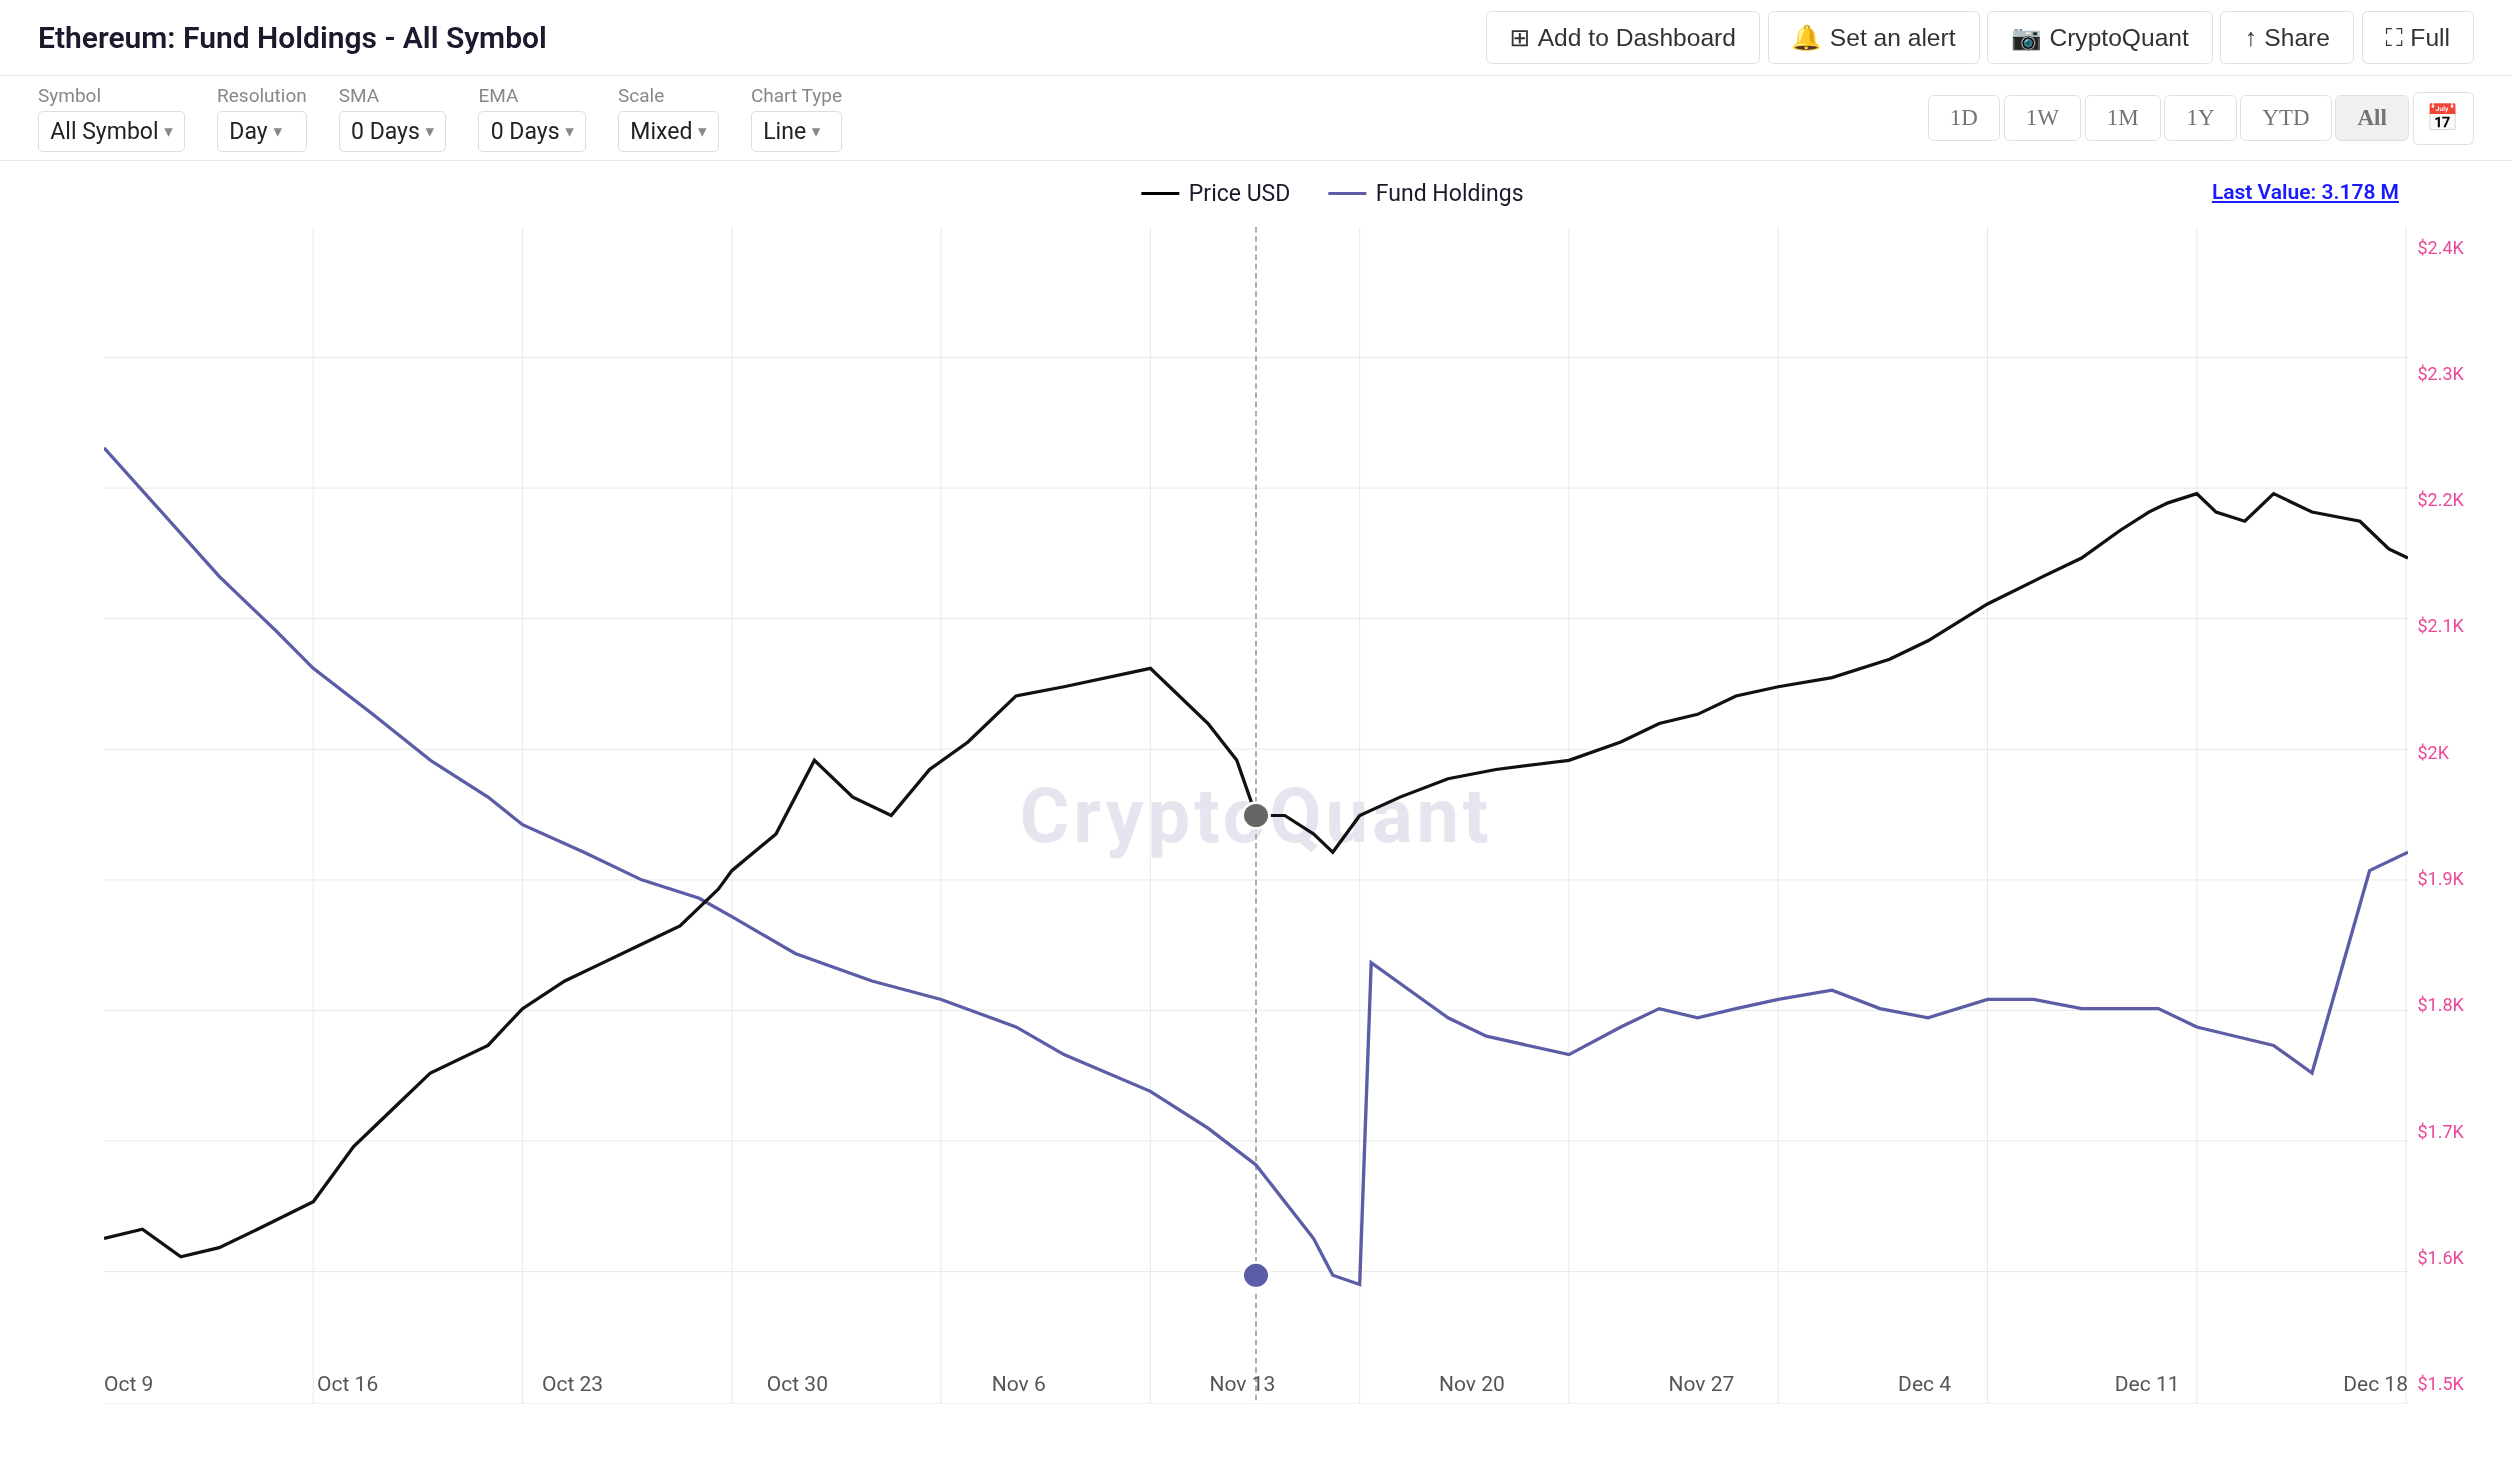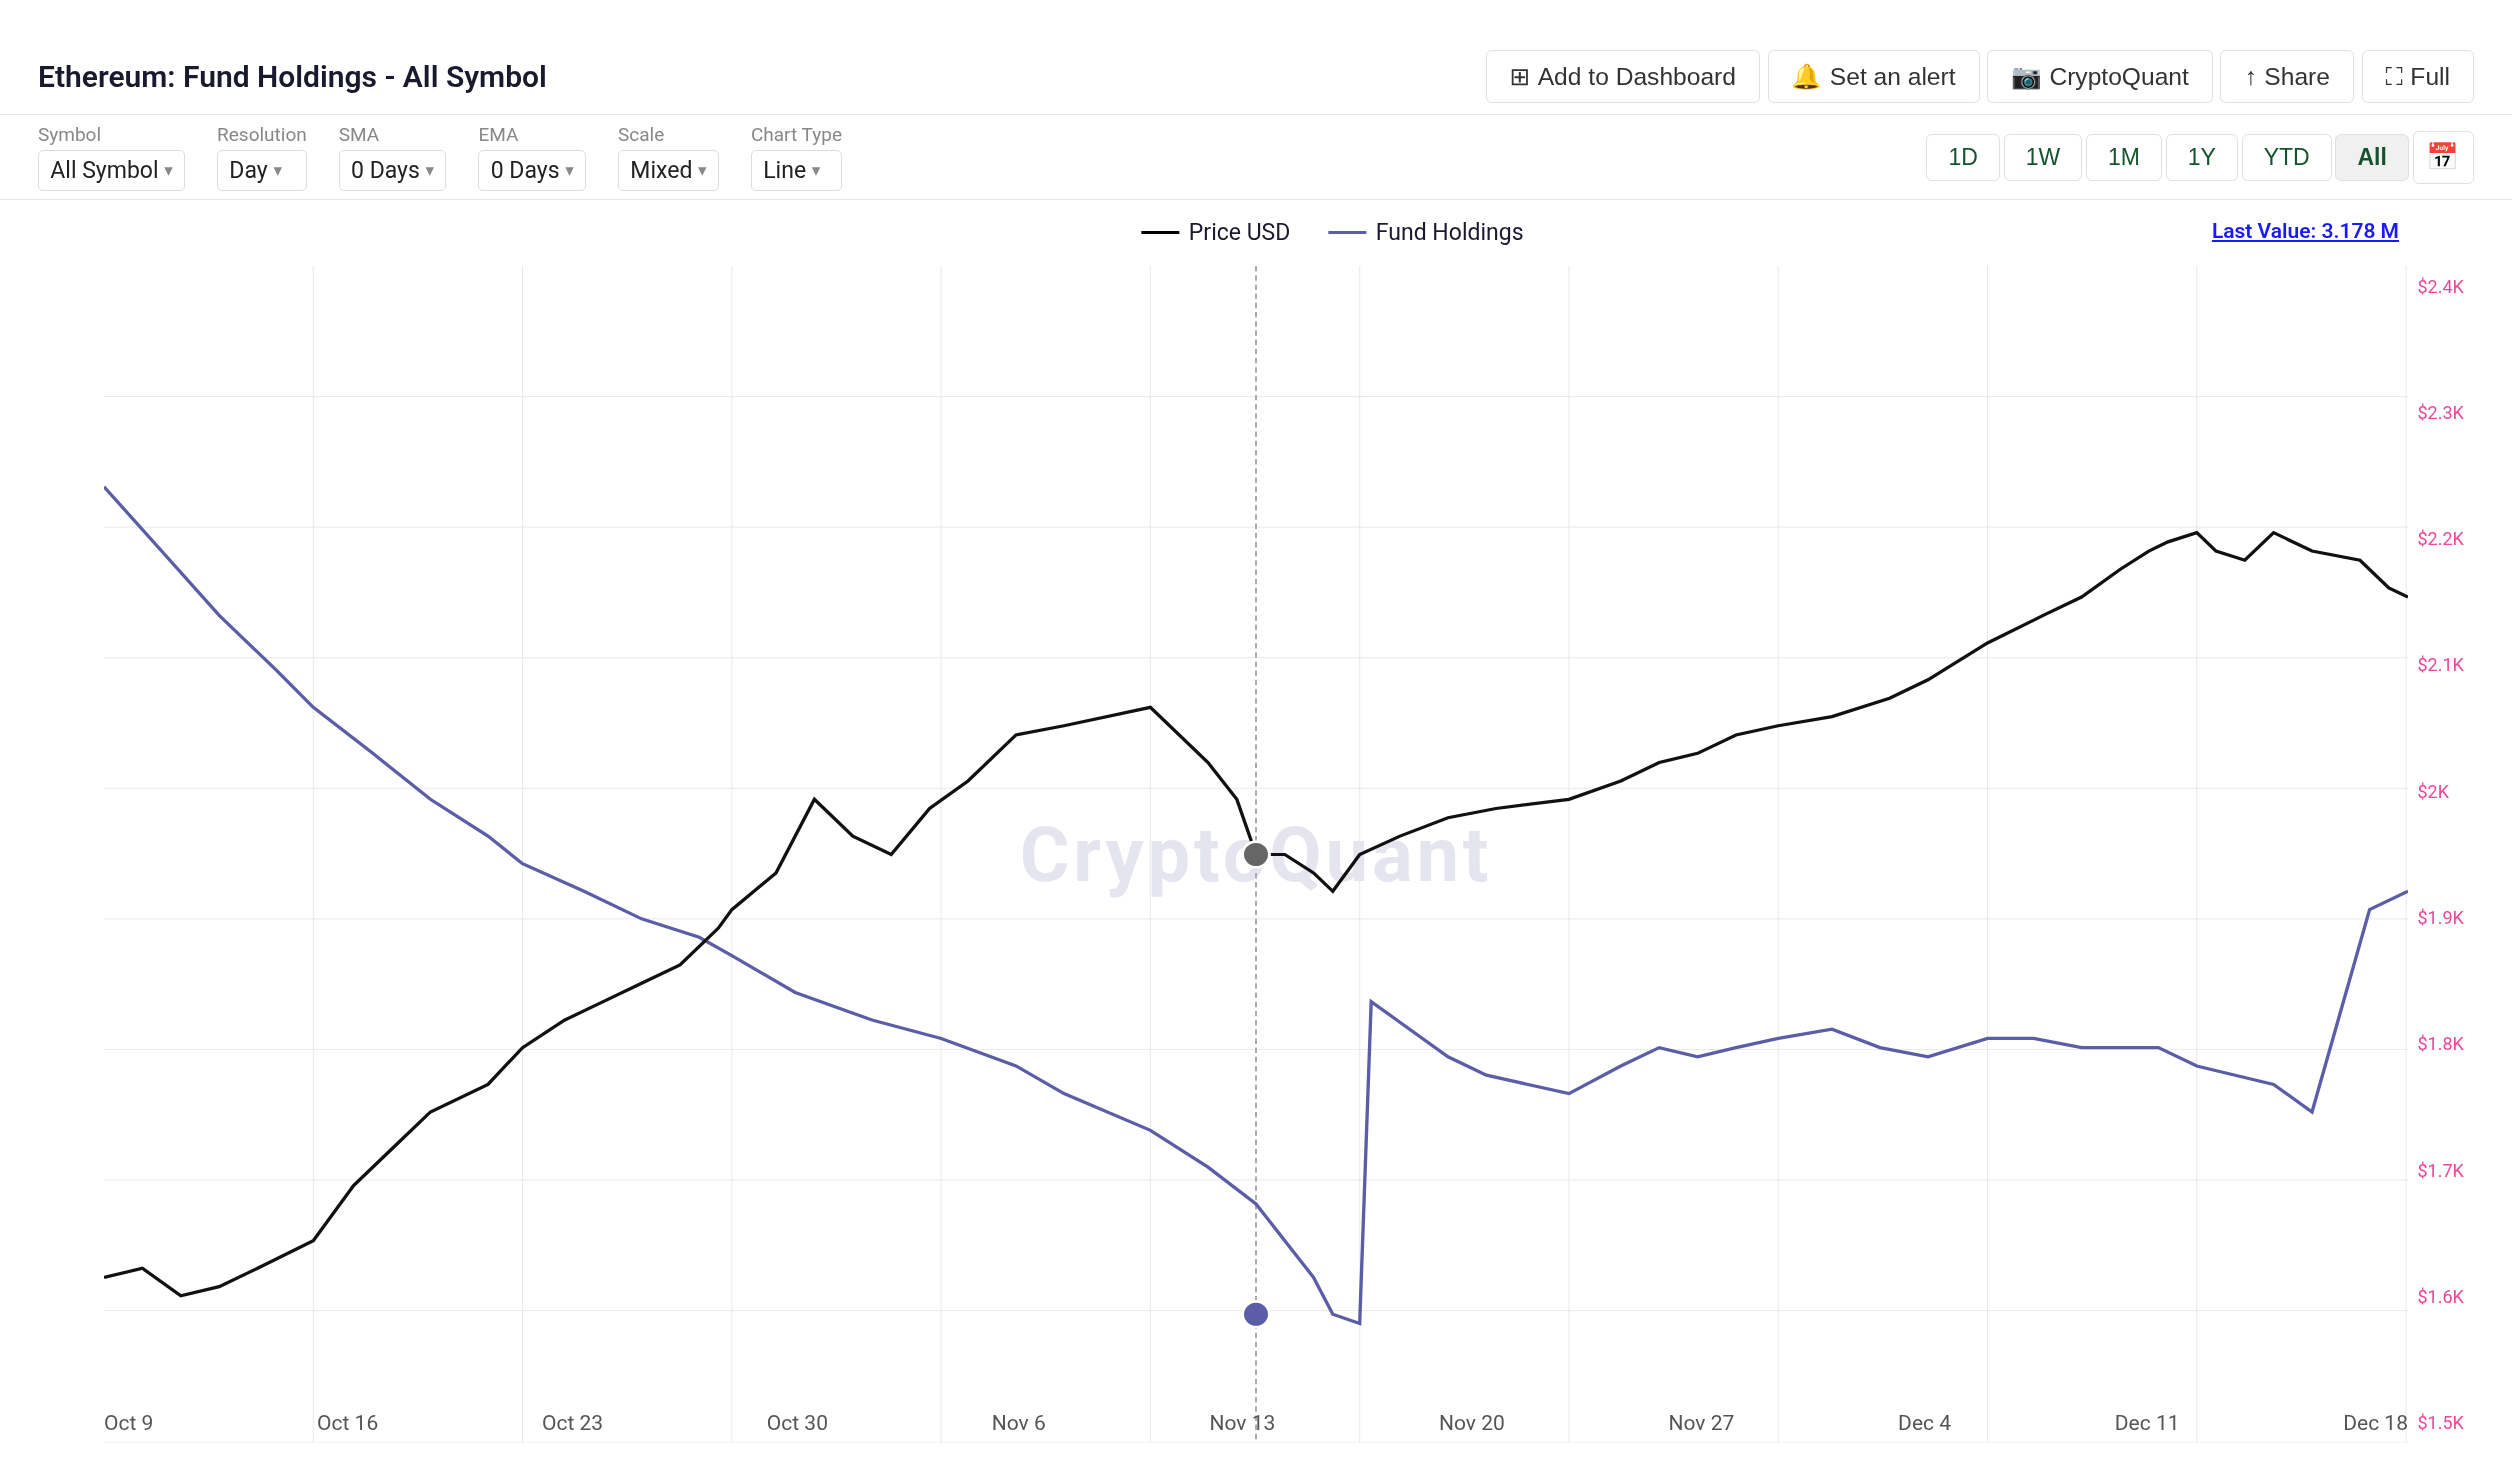--- a/index.html
+++ b/index.html
@@ -12,21 +12,20 @@
       overflow: hidden;
     }
 
     .header {
       display: flex;
       align-items: center;
       justify-content: space-between;
       padding: 32px 38px;
       border-bottom: 0.9px solid #e8e8e8;
       height: 76px;
-      margin-top: 39px;
     }
 
     .header-title {
       font-size: 30px;
       font-weight: 600;
       color: #1a1a2e;
     }
 
     .header-actions {
       display: flex;
@@ -97,21 +96,22 @@
       gap: 3.8px;
     }
 
     .time-btn {
       padding: 9px 21px;
       border: 0.9px solid #e0e0e0;
       border-radius: 5.7px;
       background: #fff;
       cursor: pointer;
       font-size: 23px;
-      color: #14532d;
+      color: #737373;
+      font-family: Liberation Serif, serif;
     }
     .time-btn.active {
       background: #f0f0f0;
       font-weight: 600;
     }
 
     .calendar-btn {
       padding: 9.5px 13.2px;
       border: 0.9px solid #e0e0e0;
       border-radius: 5.7px;

